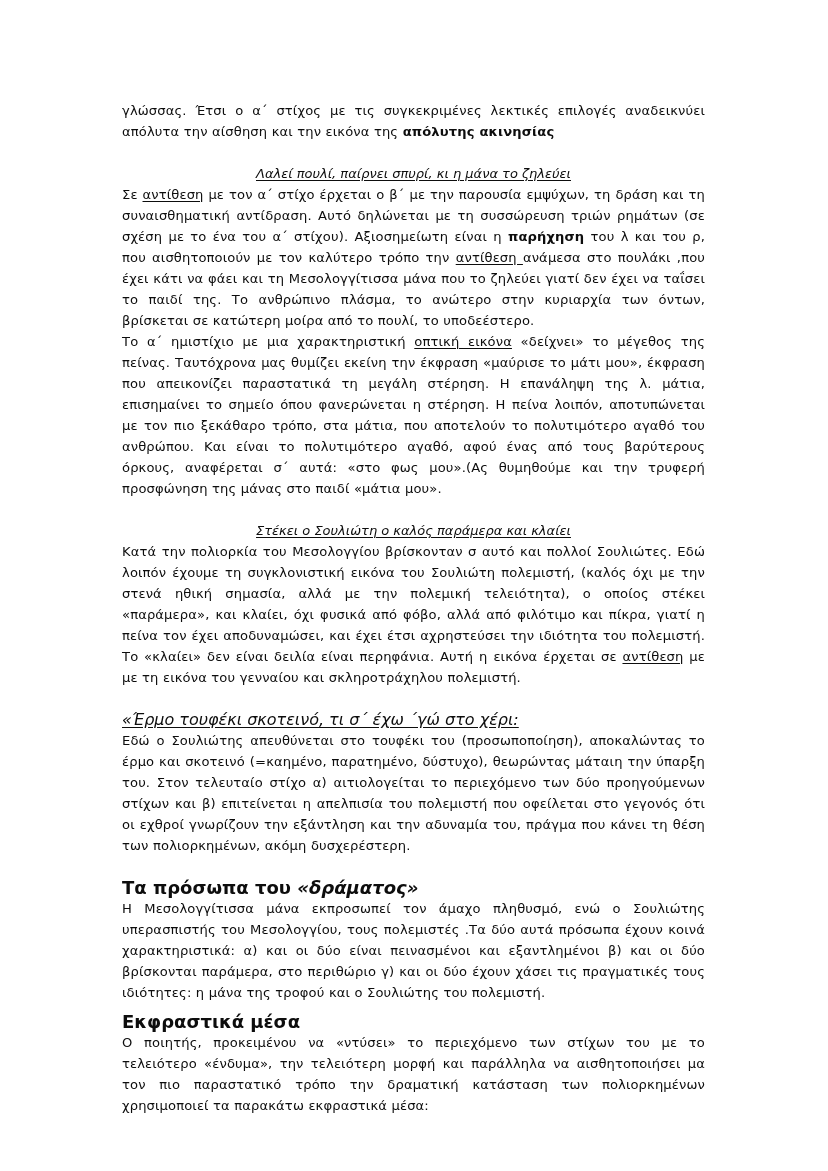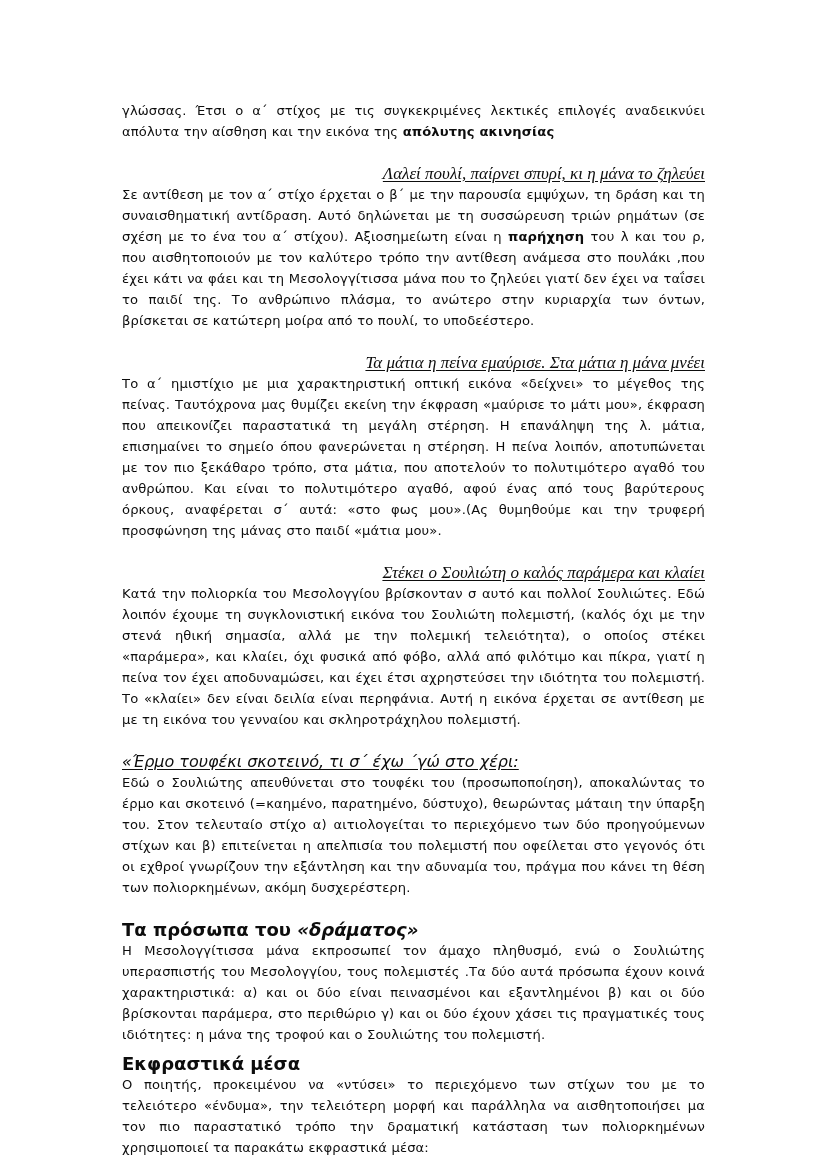--- a/index.html
+++ b/index.html
@@ -37,41 +37,41 @@
   }
   p.para.last-left > :last-child { }
   .block {
     margin: 0 0 21px 0;
   }
   .block:last-child {
     margin-bottom: 0;
   }
   .heading-italic {
     margin: 0;
-    font-size: 17px;
+    font-size: 13px;
     line-height: 21px;
     font-style: italic;
     text-decoration: underline;
     text-underline-offset: 2px;
-    text-align: right;
+    text-align: center;
     white-space: nowrap;
-    font-family: Liberation Serif, serif;
   }
   .heading-bold {
     margin: 0;
     font-size: 18px;
     line-height: 21px;
     font-weight: bold;
     text-align: left;
   }
   .heading-bold .bi {
     font-style: italic;
     font-weight: bold;
   }
   .u {
+    text-decoration: underline;
     text-underline-offset: 2px;
   }
   .b {
     font-weight: bold;
   }
   .quote-lines {
     margin: 0;
   }
   .quote-lines .qline {
     display: block;
@@ -84,21 +84,20 @@
   }
 </style>
 </head>
 <body>
 
 <div class="page">
   <div class="doc-body" id="doc-body">
       <p class="para block" id="intro-paragraph" style="margin-bottom: 0px;"><span>γλώσσας. Έτσι ο α΄ στίχος με τις συγκεκριμένες λεκτικές επιλογές αναδεικνύει απόλυτα την αίσθηση και την εικόνα της </span><span class="b">απόλυτης ακινησίας</span></p>
       <p class="heading-italic" id="heading-lalei-pouli" style="margin-top: 21px;">Λαλεί πουλί, παίρνει σπυρί, κι η μάνα το ζηλεύει</p>
       <p class="para block" id="paragraph-lalei-pouli" style="margin-bottom: 0px;"><span>Σε </span><span class="u">αντίθεση</span><span> με τον α΄ στίχο έρχεται ο β΄ με την παρουσία εμψύχων, τη δράση και τη συναισθηματική αντίδραση. Αυτό δηλώνεται με τη συσσώρευση τριών ρημάτων (σε σχέση με το ένα του α΄ στίχου). Αξιοσημείωτη είναι η </span><span class="b">παρήχηση</span><span> του λ και του ρ, που αισθητοποιούν με τον καλύτερο τρόπο την </span><span class="u">αντίθεση </span><span>ανάμεσα στο πουλάκι ,που έχει κάτι να φάει και τη Μεσολογγίτισσα μάνα που το ζηλεύει γιατί δεν έχει να ταΐσει το παιδί της. Το ανθρώπινο πλάσμα, το ανώτερο στην κυριαρχία των όντων, βρίσκεται σε κατώτερη μοίρα από το πουλί, το υποδεέστερο.</span></p>
-      <p class="heading-italic" id="heading-ta-matia" style="margin-top: 21px;">Τα μάτια η πείνα εμαύρισε. Στα μάτια η μάνα μνέει</p>
       <p class="para block" id="paragraph-ta-matia" style="margin-bottom: 0px;"><span>Το α΄ ημιστίχιο με μια χαρακτηριστική </span><span class="u">οπτική εικόνα</span><span> «δείχνει» το μέγεθος της πείνας. Ταυτόχρονα μας θυμίζει εκείνη την έκφραση «μαύρισε το μάτι μου», έκφραση που απεικονίζει παραστατικά τη μεγάλη στέρηση. Η επανάληψη της λ. μάτια, επισημαίνει το σημείο όπου φανερώνεται η στέρηση. Η πείνα λοιπόν, αποτυπώνεται με τον πιο ξεκάθαρο τρόπο, στα μάτια, που αποτελούν το πολυτιμότερο αγαθό του ανθρώπου. Και είναι το πολυτιμότερο αγαθό, αφού ένας από τους βαρύτερους όρκους, αναφέρεται σ΄ αυτά: «στο φως μου».(Ας θυμηθούμε και την τρυφερή προσφώνηση της μάνας στο παιδί «μάτια μου».</span></p>
       <p class="heading-italic" id="heading-stekei-souliotis" style="margin-top: 21px;">Στέκει ο Σουλιώτη ο καλός παράμερα και κλαίει</p>
       <p class="para block" id="paragraph-stekei-souliotis" style="margin-bottom: 0px;"><span>Κατά την πολιορκία του Μεσολογγίου βρίσκονταν σ αυτό και πολλοί Σουλιώτες. Εδώ λοιπόν έχουμε τη συγκλονιστική εικόνα του Σουλιώτη πολεμιστή, (καλός όχι με την στενά ηθική σημασία, αλλά με την πολεμική τελειότητα), ο οποίος στέκει «παράμερα», και κλαίει, όχι φυσικά από φόβο, αλλά από φιλότιμο και πίκρα, γιατί η πείνα τον έχει αποδυναμώσει, και έχει έτσι αχρηστεύσει την ιδιότητα του πολεμιστή. Το «κλαίει» δεν είναι δειλία είναι περηφάνια. Αυτή η εικόνα έρχεται σε </span><span class="u">αντίθεση</span><span> με με τη εικόνα του γενναίου και σκληροτράχηλου πολεμιστή.</span></p>
       <div class="quote-lines" id="quote-ermo-toufeki" style="margin-top: 21px;">
         <span class="qline">«Έρμο τουφέκι σκοτεινό, τι σ΄ έχω ΄γώ στο χέρι:</span>
       </div>
       <p class="para block" id="paragraph-ermo-toufeki" style="margin-bottom: 0px;"><span>Εδώ ο Σουλιώτης απευθύνεται στο τουφέκι του (προσωποποίηση), αποκαλώντας το έρμο και σκοτεινό (=καημένο, παρατημένο, δύστυχο), θεωρώντας μάταιη την ύπαρξη του. Στον τελευταίο στίχο α) αιτιολογείται το περιεχόμενο των δύο προηγούμενων στίχων και β) επιτείνεται η απελπισία του πολεμιστή που οφείλεται στο γεγονός ότι οι εχθροί γνωρίζουν την εξάντληση και την αδυναμία του, πράγμα που κάνει τη θέση των πολιορκημένων, ακόμη δυσχερέστερη.</span></p>
       <p class="heading-bold" id="heading-ta-prosopa" style="margin-top: 21px;"><span>Τα πρόσωπα του </span><span class="bi">«δράματος»</span></p>
       <p class="para block" id="paragraph-ta-prosopa" style="margin-bottom: 0px;"><span>Η Μεσολογγίτισσα μάνα εκπροσωπεί τον άμαχο πληθυσμό, ενώ ο Σουλιώτης υπερασπιστής του Μεσολογγίου, τους πολεμιστές .Τα δύο αυτά πρόσωπα έχουν κοινά χαρακτηριστικά: α) και οι δύο είναι πεινασμένοι και εξαντλημένοι β) και οι δύο βρίσκονται παράμερα, στο περιθώριο γ) και οι δύο έχουν χάσει τις πραγματικές τους ιδιότητες: η μάνα της τροφού  και ο Σουλιώτης του πολεμιστή.</span></p>
       <p class="heading-bold" id="heading-ekfrastika-mesa" style="margin-top: 8px;"><span>Εκφραστικά μέσα</span></p>

